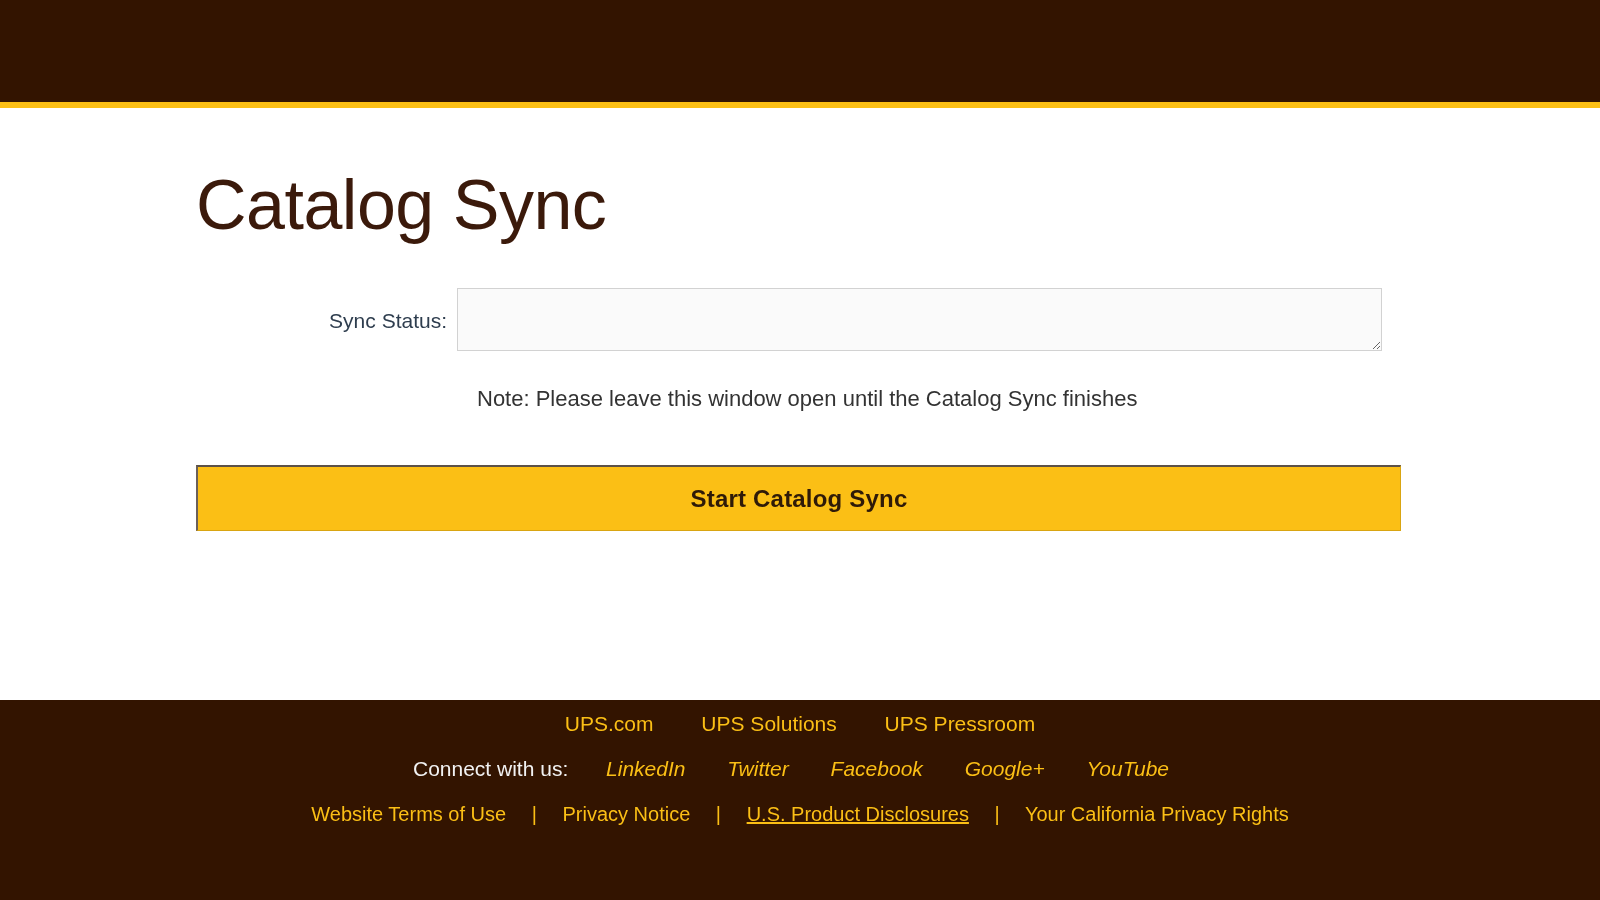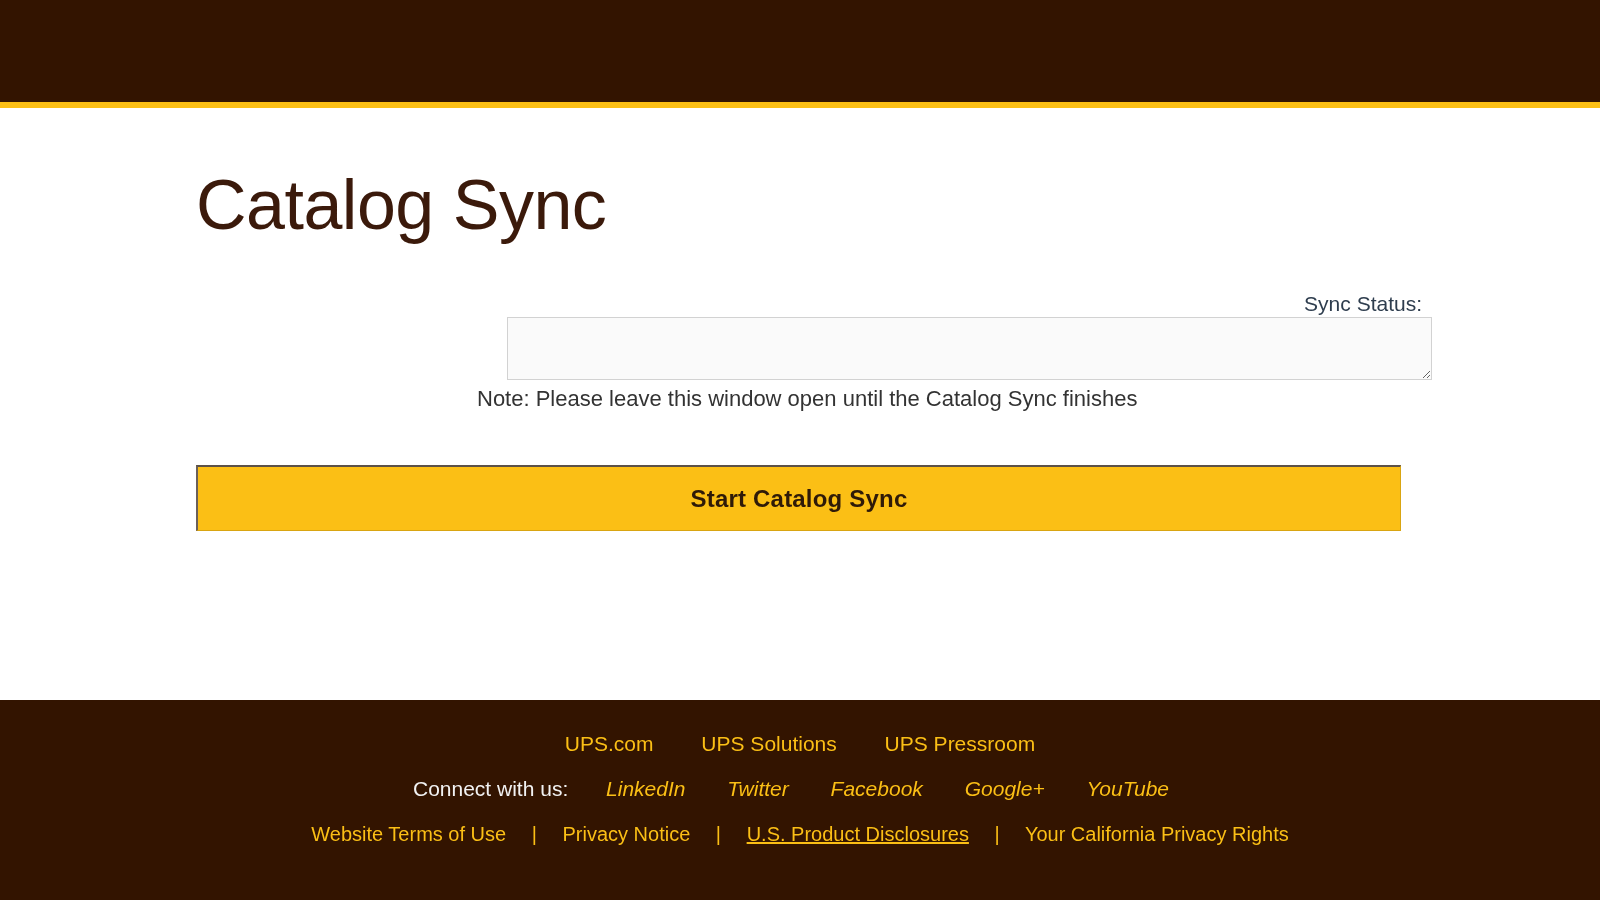--- a/index.html
+++ b/index.html
@@ -45,22 +45,21 @@
     letter-spacing: -0.5px;
     white-space: nowrap;
   }
 
   
   .form-row {
     position: absolute;
     left: 0; top: 180px;
     width: 1432px;
     display: flex;
-    align-items: flex-end;
-    flex-direction: column;
+    align-items: center;
   }
   .field-label {
     width: 457px;
     text-align: right;
     padding-right: 10px;
     font-size: 21px;
     color: #2e3d4e;
     line-height: 26px;
     padding-top: 3px;
     white-space: nowrap;
@@ -132,21 +131,21 @@
   .site-footer {
     position: absolute;
     left: 0; top: 700px;
     width: 1600px; height: 200px;
     background: #331400;
     text-align: center;
     padding-top: 12px;
   }
   .footer-row { width: 100%; white-space: nowrap; }
 
-  .footer-row-primary { margin-top: 20px; font-size: 21px; }
+  .footer-row-primary { margin-top: 0; font-size: 21px; }
   .footer-row-primary a {
     color: #fbbf15;
     text-decoration: none;
     margin: 0 21px;
     cursor: pointer;
   }
 
   .footer-row-social { margin-top: 21px; font-size: 21px; }
   .footer-row-social .connect-label {
     color: #f2f2f2;

